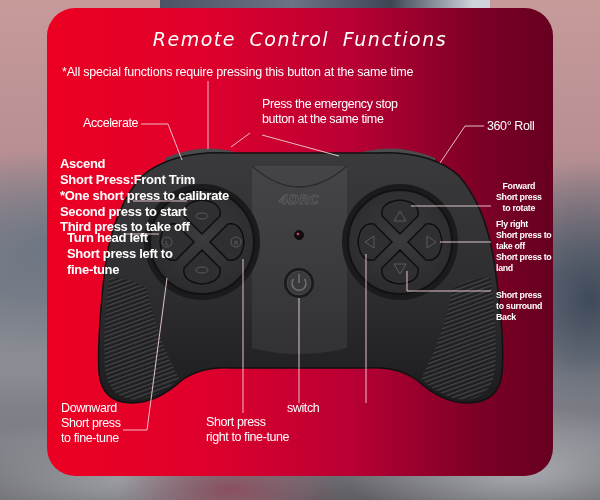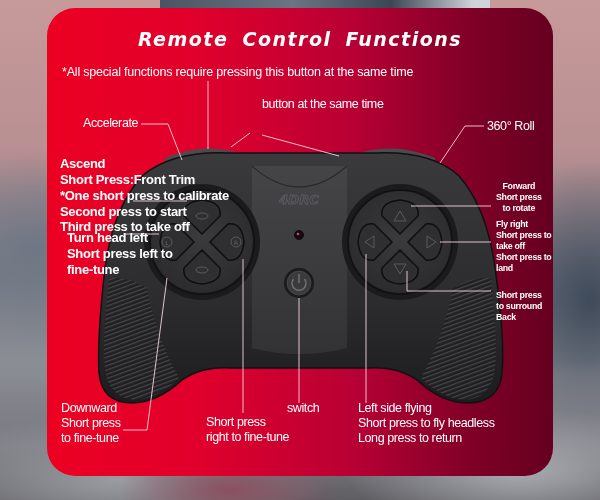--- a/index.html
+++ b/index.html
@@ -27,21 +27,21 @@
   .card {
     position: absolute; left: 47px; top: 8px; width: 506px; height: 468px;
     border-radius: 28px;
     background: linear-gradient(90deg, #ec0022 0%, #e0002c 30%, #b90034 60%, #7d0026 85%, #660020 100%);
     overflow: hidden;
   }
   .title {
     position: absolute; left: 0; width: 100%; top: 20px;
     text-align: center; color: #fff;
     font-family: "DejaVu Sans", sans-serif;
-    font-weight: bold; font-style: italic;
+    font-weight: normal; font-style: italic;
     font-size: 19px; letter-spacing: 1.5px; word-spacing: 6px;
   }
   .note {
     position: absolute; left: 15px; top: 57px;
     color: #fff; font-size: 12.5px; letter-spacing: -0.2px;
   }
   .lbl { position: absolute; color: #fff; white-space: nowrap; line-height: 1.18; }
   .lbl .ln { display: block; }
   .s13 { font-size: 12.5px; letter-spacing: -0.4px; }
   .s9 { font-size: 13px; letter-spacing: -0.3px; font-weight: bold; line-height: 1.22; }
@@ -167,20 +167,21 @@
 
       <polyline points="252,290 252,395"></polyline>
 
       <polyline points="319,246 319,395"></polyline>
     </g>
   </svg>
 
   <div class="lbl s13" style="left:36px; top:108px;">Accelerate</div>
 
   <div class="lbl s13" style="left:215px; top:89px;">
+    <span class="ln">Press the emergency stop</span>
     <span class="ln">button at the same time</span>
   </div>
 
   <div class="lbl s13" style="left:440px; top:111px;">360°  Roll</div>
 
   <div class="lbl s9" style="left:13px; top:148px;">
     <span class="ln">Ascend</span>
     <span class="ln">Short Press:Front Trim</span>
     <span class="ln">*One short press to calibrate</span>
     <span class="ln">Second press to start</span>
@@ -219,18 +220,13 @@
     <span class="ln">to fine-tune</span>
   </div>
 
   <div class="lbl s13" style="left:159px; top:407px;">
     <span class="ln">Short press</span>
     <span class="ln">right to fine-tune</span>
   </div>
 
   <div class="lbl s13" style="left:240px; top:393px;">switch</div>
 
-  <div class="lbl s13" style="left:311px; top:393px;">
-    <span class="ln">Left side flying</span>
-    <span class="ln">Short press to fly headless</span>
-    <span class="ln">Long press to return</span>
-  </div>
 </div>
 
 </body></html>

